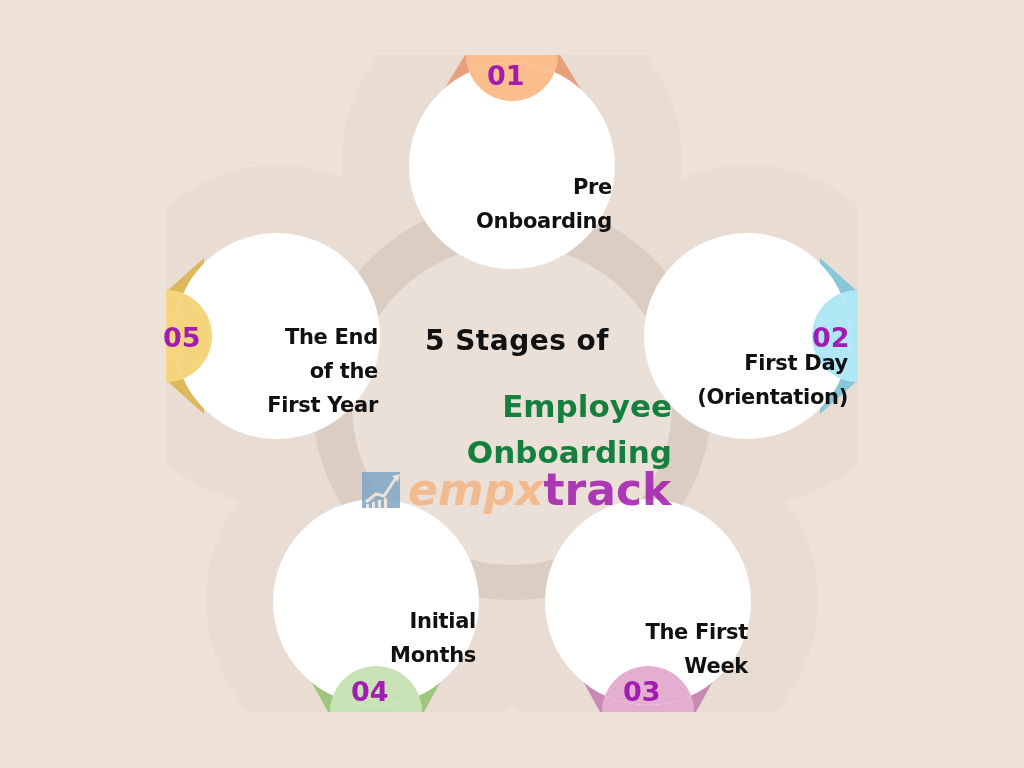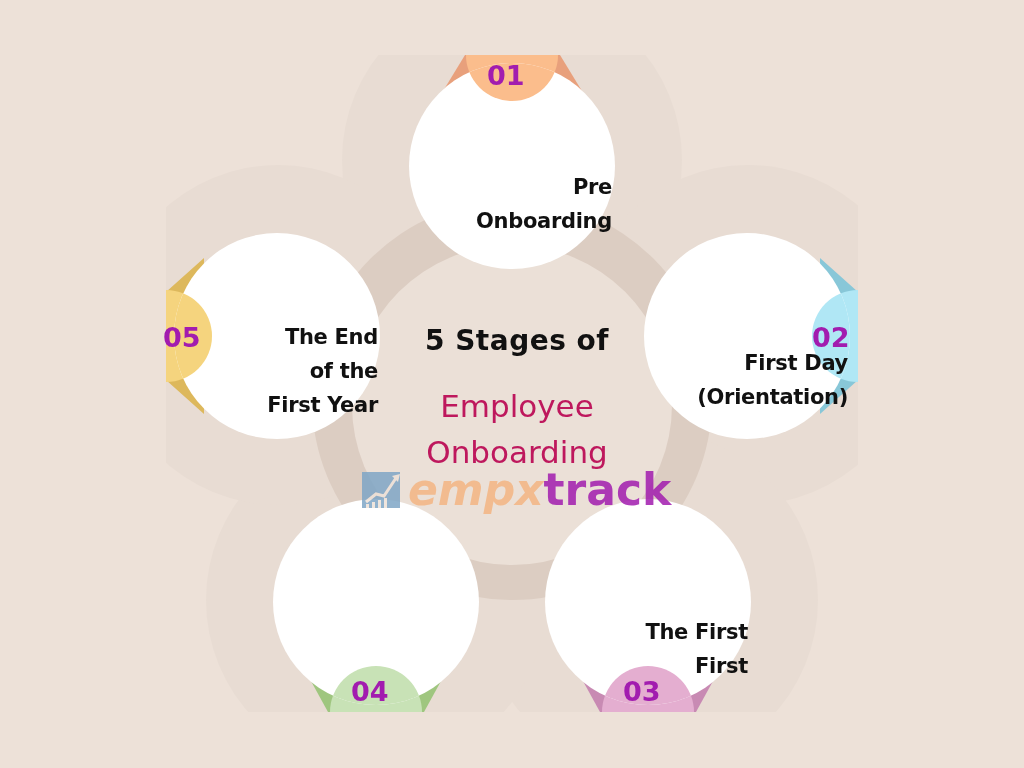--- a/index.html
+++ b/index.html
@@ -27,21 +27,21 @@
     color: #a21caf;
     font-size: 27px;
   }
   .title-main {
     position: absolute; left: 362px; top: 324px; width: 310px;
     text-align: center; font-weight: bold; font-size: 28px; color: #111;
     letter-spacing: 0.5px;
   }
   .title-sub {
     position: absolute; left: 362px; width: 310px;
-    text-align: center; font-weight: normal; font-size: 31px; color: #be185d;
+    text-align: right; font-weight: bold; font-size: 31px; color: #15803d;
   }
   .logo {
     position: absolute; left: 362px; top: 462px; height: 50px;
     display: flex; align-items: flex-end;
   }
   .logo-text {
     font-family: "DejaVu Sans", sans-serif;
     font-weight: bold; font-size: 44px; line-height: 44px; letter-spacing: 0px;
   }
   .logo-empx { color: #f4b583; opacity: 0.85; font-style: italic; }
@@ -123,23 +123,27 @@
     <div>Onboarding</div>
   </div>
 
   <div class="circle-text" style="left:648px; top:310px; width:200px;">
     <div>First Day</div>
     <div>(Orientation)</div>
   </div>
 
   <div class="circle-text" style="left:548px; top:579px; width:200px;">
     <div>The First</div>
-    <div>First</div>
+    <div>Week</div>
   </div>
 
+  <div class="circle-text" style="left:276px; top:568px; width:200px;">
+    <div>Initial</div>
+    <div>Months</div>
+  </div>
 
   <div class="circle-text" style="left:178px; top:284px; width:200px;">
     <div>The End</div>
     <div>of the</div>
     <div>First Year</div>
   </div>
 
   <div class="title-main">5 Stages of</div>
   <div class="title-sub" style="top:388px;">Employee</div>
   <div class="title-sub" style="top:434px;">Onboarding</div>

